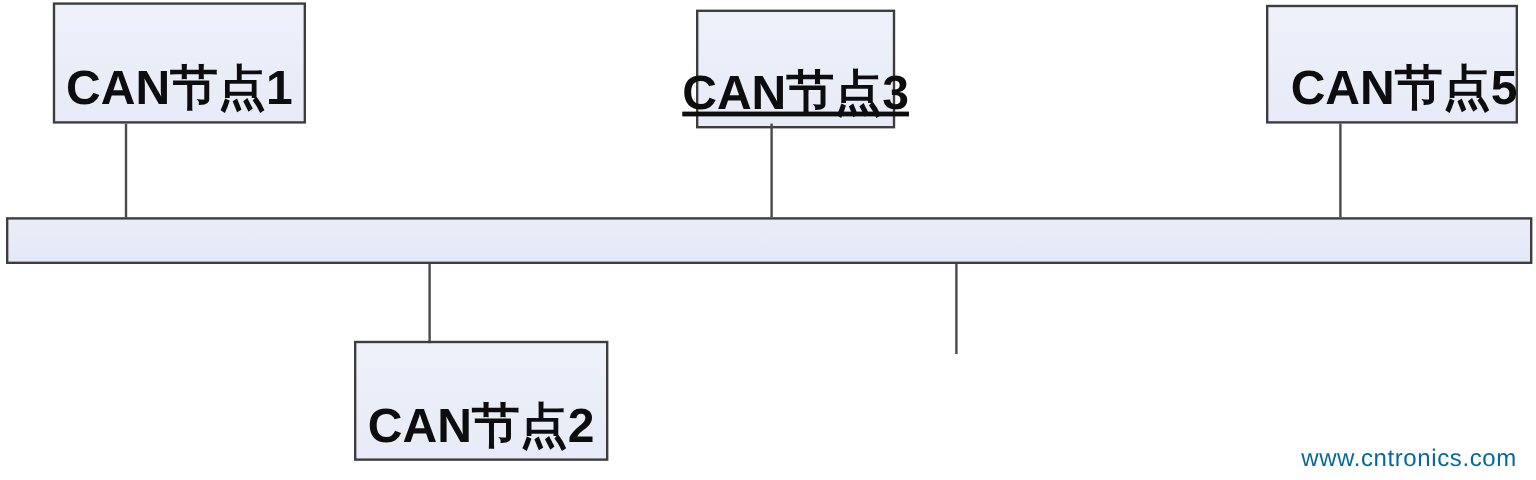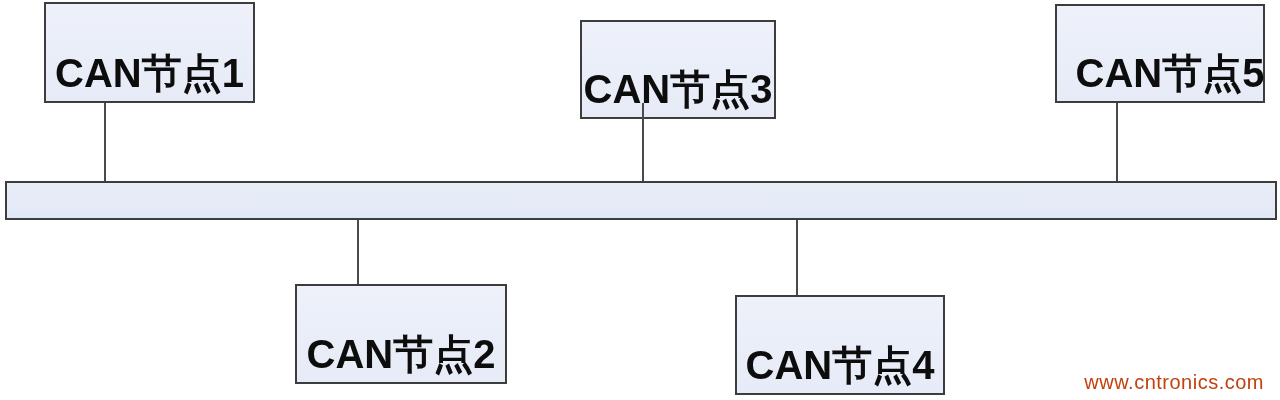--- a/index.html
+++ b/index.html
@@ -24,21 +24,21 @@
     align-items: flex-end;
     justify-content: center;
     font-size: 40px;
     font-weight: bold;
     color: #0d0d0d;
     letter-spacing: 0px;
     white-space: nowrap;
     margin-left: 42px;
   }
   #node1 { left: 2px;    top: 2px;   width: 211px; height: 101px; }
-  #node3 { left: 538px;  top: 20px;   width: 196px; height: 99px;  }
+  #node3 { left: 538px;  top: 8px;   width: 166px; height: 99px; text-decoration: underline;  }
   #node5 { left: 1013px; top: 4px;   width: 210px; height: 99px; padding-left: 20px;  }
   #node2 { left: 253px;  top: 284px; width: 212px; height: 100px; }
   #node4 { left: 693px;  top: 295px; width: 210px; height: 100px; }
   .bus-bar {
     position: absolute;
     left: 5px;
     top: 181px;
     width: 1272px;
     height: 39px;
     box-sizing: border-box;
@@ -53,21 +53,21 @@
   #conn1 { left: 104px;  top: 103px; height: 78px; }
   #conn3 { left: 642px;  top: 103px; height: 78px; }
   #conn5 { left: 1116px; top: 103px; height: 78px; }
   #conn2 { left: 357px;  top: 220px; height: 75px; }
   #conn4 { left: 796px;  top: 220px; height: 75px; }
   .watermark {
     position: absolute;
     right: 16px;
     bottom: 6px;
     font-size: 20px;
-    color: #c2410c;
+    color: #0369a1;
     font-weight: normal;
     letter-spacing: 0.5px;
   }
 </style>
 </head>
 <body>
 
 <div class="canvas">
 
   <div class="node-box" id="node1">
@@ -88,19 +88,16 @@
 
   <div class="bus-bar"></div>
 
   <div class="connector" id="conn2"></div>
   <div class="connector" id="conn4"></div>
 
   <div class="node-box" id="node2">
     <span>CAN节点2</span>
   </div>
 
-  <div class="node-box" id="node4">
-    <span>CAN节点4</span>
-  </div>
 
   <div class="watermark">www.cntronics.com</div>
 
 </div>
 
 </body></html>

